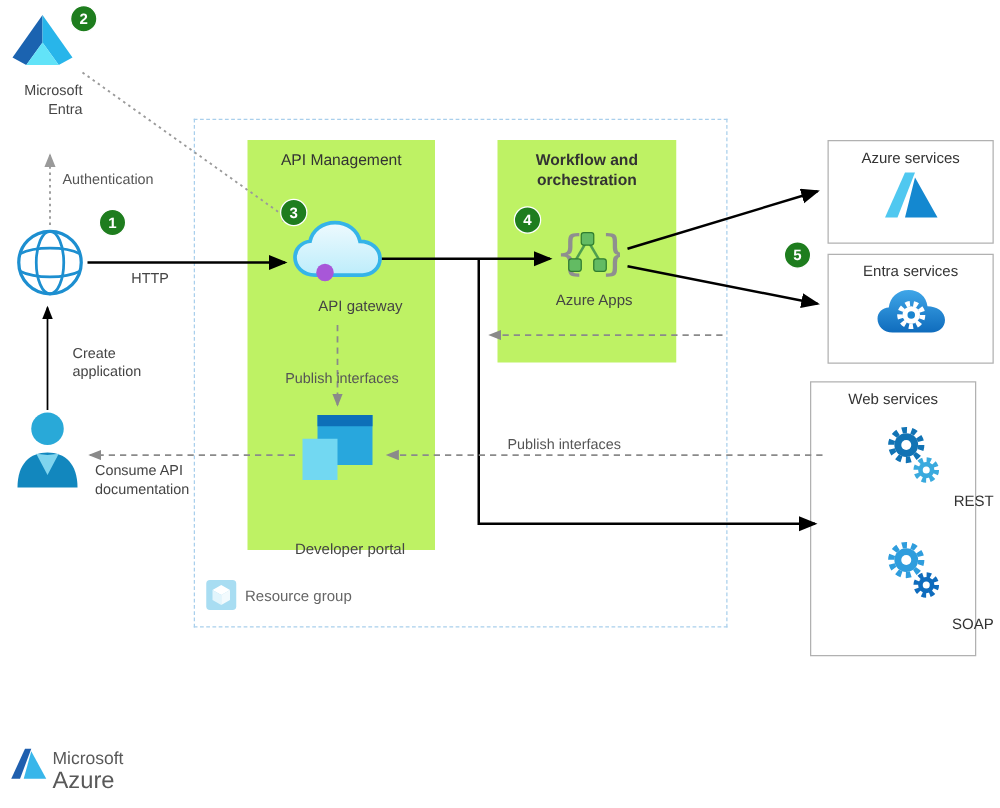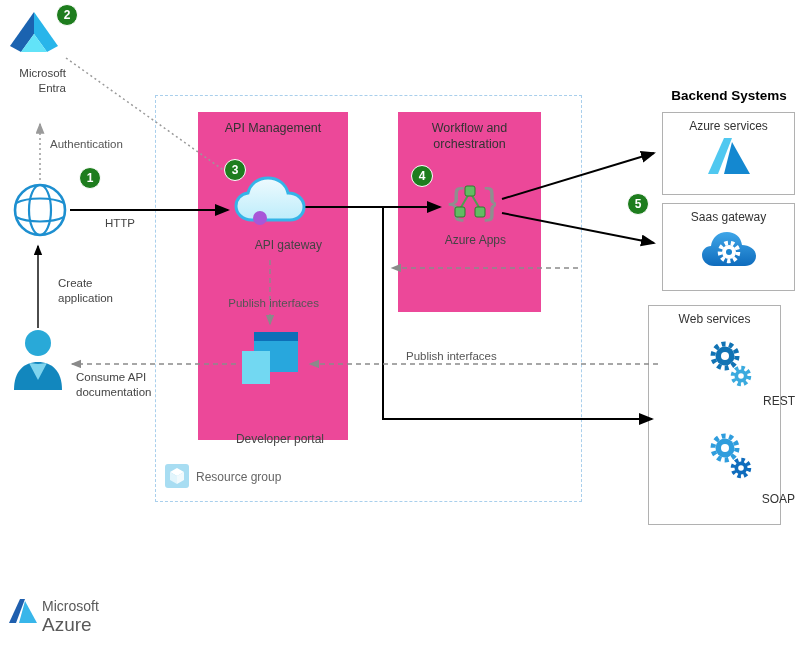--- a/index.html
+++ b/index.html
@@ -1,23 +1,23 @@
 <!DOCTYPE html>
 <html><head>
 <meta charset="utf-8">
 <style>
   html,body{margin:0;padding:0;background:#fff;}
   .stage{position:relative;width:800px;height:646px;background:#fff;overflow:hidden;
          font-family:"Liberation Sans",sans-serif;color:#3a3a3a;}
   
   .rg-border{position:absolute;left:155px;top:95px;width:425px;height:405px;
              border:1px dashed #a9cfec;z-index:0;}
-  .panel{position:absolute;background:#ec4899;z-index:1;}
+  .panel{position:absolute;background:#bef264;z-index:1;}
   .panel-apim{left:198px;top:112px;width:150px;height:328px;}
-  .panel-workflow{left:398px;top:112px;width:143px;height:200px;}
+  .panel-workflow{left:398px;top:112px;width:143px;height:178px;font-weight:bold;}
   .panel-title{padding:8px 14px 0 14px;text-align:center;font-size:12.5px;color:#333;line-height:1.3;}
   .bbox{position:absolute;background:#fff;border:1px solid #b1b1b1;box-sizing:border-box;z-index:1;}
   .bbox-azure{left:662px;top:112px;width:133px;height:83px;}
   .bbox-saas{left:662px;top:203px;width:133px;height:88px;}
   .bbox-web{left:648px;top:305px;width:133px;height:220px;}
   .bbox-title{padding-top:6px;text-align:center;font-size:12px;color:#333;}
   
   .lbl{position:absolute;font-size:11.5px;color:#444;line-height:1.3;z-index:6;}
   .center{text-align:right;}
   .backend-title{position:absolute;left:660px;top:88px;width:138px;text-align:center;
@@ -45,21 +45,21 @@
     <div class="panel-title">API Management</div>
   </div>
   <div class="panel panel-workflow">
     <div class="panel-title">Workflow and orchestration</div>
   </div>
 
   <div class="bbox bbox-azure">
     <div class="bbox-title">Azure services</div>
   </div>
   <div class="bbox bbox-saas">
-    <div class="bbox-title">Saas gateway</div>
+    <div class="bbox-title">Entra services</div>
   </div>
   <div class="bbox bbox-web">
     <div class="bbox-title">Web services</div>
   </div>
 
   <svg class="connectors" width="800" height="646">
     <defs>
       <marker id="mb" markerWidth="9" markerHeight="9" refX="6.5" refY="3" orient="auto">
         <path d="M0,0 L7.5,3 L0,6 Z" fill="#000"></path>
       </marker>
@@ -228,21 +228,20 @@
 
   <div class="lbl center" style="left:222px;top:238px;width:100px;font-size:12px;">API gateway</div>
   <div class="lbl center" style="left:224px;top:296px;width:95px;color:#555;">Publish interfaces</div>
   <div class="lbl center" style="left:220px;top:392px;width:104px;font-size:12px;margin-top:40px;">Developer portal</div>
 
   <div class="lbl center" style="left:438px;top:233px;width:68px;font-size:12px;">Azure Apps</div>
   <div class="lbl" style="left:406px;top:349px;color:#555;">Publish interfaces</div>
 
   <div class="lbl" style="left:196px;top:470px;font-size:12px;color:#666;">Resource group</div>
 
-  <div class="backend-title">Backend Systems</div>
   <div class="lbl center" style="left:662px;top:394px;width:133px;font-size:12px;color:#333;">REST</div>
   <div class="lbl center" style="left:662px;top:492px;width:133px;font-size:12px;color:#333;">SOAP</div>
 
   <div class="footer-text">
     <div class="footer-line1">Microsoft</div>
     <div class="footer-line2">Azure</div>
   </div>
 
 </div>
 

